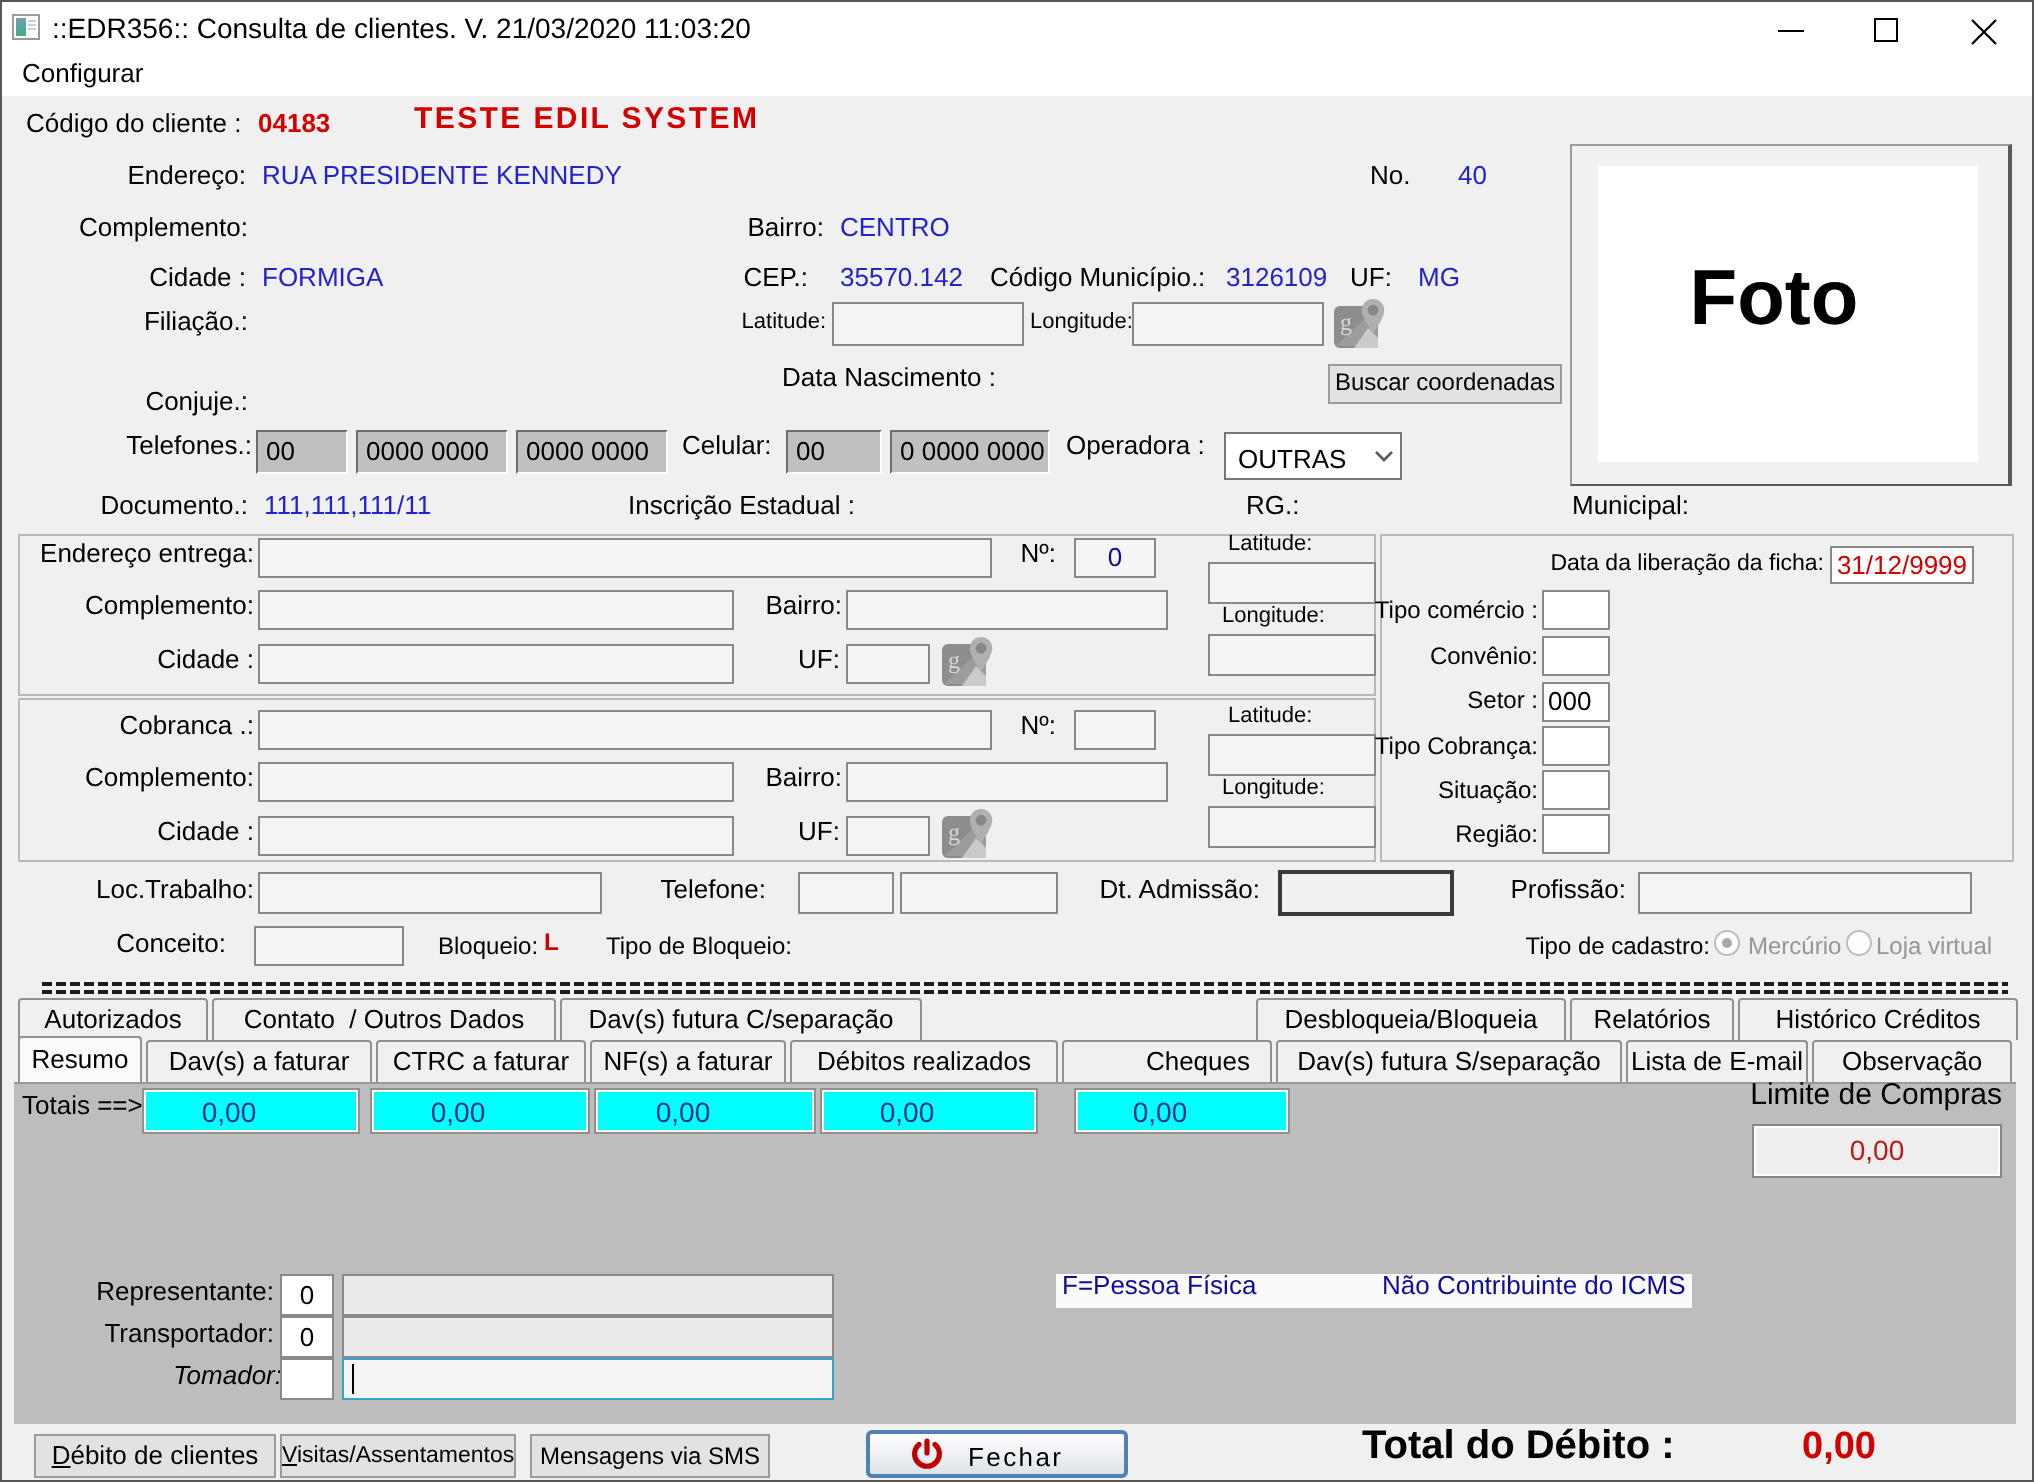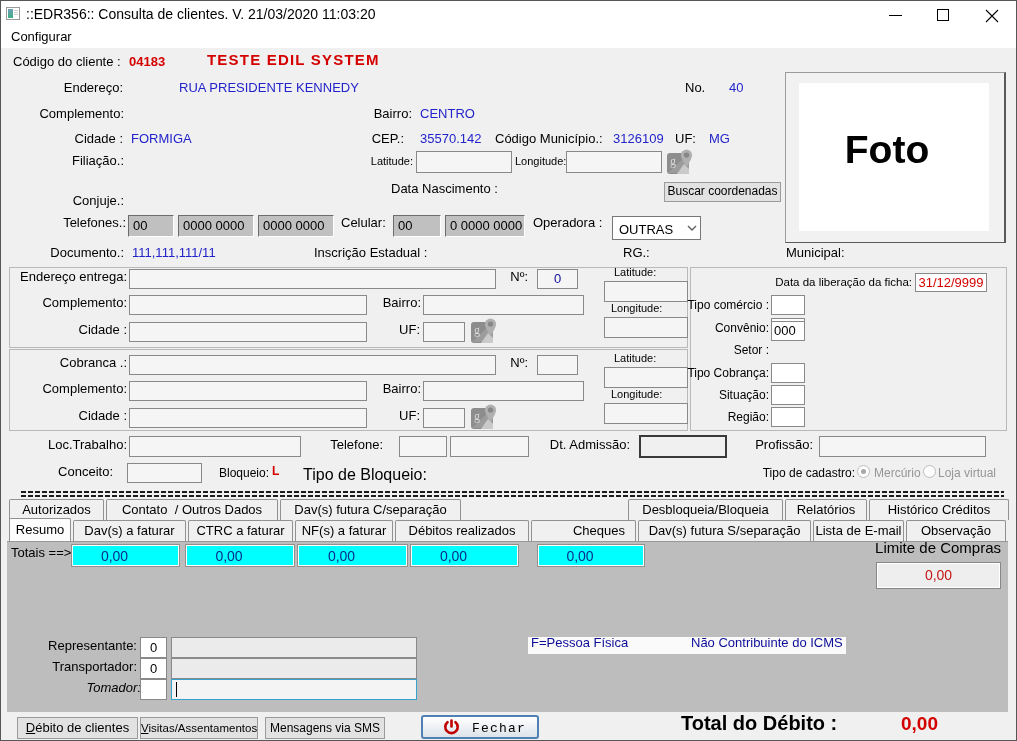--- a/index.html
+++ b/index.html
@@ -48,21 +48,21 @@
   </svg>
 
   <div class="a" style="left:0;top:29px;width:1015px;height:18px;background:#fff;"></div>
   <div class="a" style="left:10px;top:28px;font-size:13px;">Configurar</div>
 
   <div class="l" style="left:12px;top:54px;">Código do cliente :</div>
   <div class="l b red" style="left:128px;top:54px;">04183</div>
   <div class="l b red" style="left:206px;top:52px;font-size:15px;letter-spacing:1.2px;">TESTE EDIL SYSTEM</div>
 
   <div class="l r" style="left:0;top:80px;width:122px;">Endereço:</div>
-  <div class="l blue" style="left:130px;top:80px;margin-left:48px;">RUA PRESIDENTE KENNEDY</div>
+  <div class="l blue" style="left:130px;top:80px;">RUA PRESIDENTE KENNEDY</div>
   <div class="l" style="left:684px;top:80px;">No.</div>
   <div class="l blue" style="left:728px;top:80px;">40</div>
 
   <div class="l r" style="left:0;top:106px;width:123px;">Complemento:</div>
   <div class="l r" style="left:300px;top:106px;width:111px;">Bairro:</div>
   <div class="l blue" style="left:419px;top:106px;">CENTRO</div>
 
   <div class="l r" style="left:0;top:131px;width:122px;">Cidade :</div>
   <div class="l blue" style="left:130px;top:131px;">FORMIGA</div>
   <div class="l r" style="left:300px;top:131px;width:103px;">CEP.:</div>
@@ -170,21 +170,21 @@
   </svg>
 
   <div class="panel" style="left:689px;top:266px;width:317px;height:164px;"></div>
   <div class="l r" style="left:700px;top:274px;width:211px;font-size:11.5px;">Data da liberação da ficha:</div>
   <div class="inp red" style="left:914px;top:272px;width:72px;height:19px;line-height:17px;text-align:center;background:#fff;">31/12/9999</div>
   <div class="l r" style="left:600px;top:297px;width:168px;font-size:12px;">Tipo comércio :</div>
   <div class="inp" style="left:770px;top:294px;width:34px;height:20px;background:#fff;"></div>
   <div class="l r" style="left:600px;top:320px;width:168px;font-size:12px;">Convênio:</div>
   <div class="inp" style="left:770px;top:317px;width:34px;height:20px;background:#fff;"></div>
   <div class="l r" style="left:600px;top:342px;width:168px;font-size:12px;">Setor :</div>
-  <div class="inp" style="left:770px;top:320px;width:34px;height:20px;background:#fff;line-height:18px;padding-left:2px;">000</div>
+  <div class="inp" style="left:770px;top:340px;width:34px;height:20px;background:#fff;line-height:18px;padding-left:2px;">000</div>
   <div class="l r" style="left:600px;top:365px;width:168px;font-size:12px;">Tipo Cobrança:</div>
   <div class="inp" style="left:770px;top:362px;width:34px;height:20px;background:#fff;"></div>
   <div class="l r" style="left:600px;top:387px;width:168px;font-size:12px;">Situação:</div>
   <div class="inp" style="left:770px;top:384px;width:34px;height:20px;background:#fff;"></div>
   <div class="l r" style="left:600px;top:409px;width:168px;font-size:12px;">Região:</div>
   <div class="inp" style="left:770px;top:406px;width:34px;height:20px;background:#fff;"></div>
 
   <div class="l r" style="left:0;top:437px;width:126px;">Loc.Trabalho:</div>
   <div class="inp" style="left:128px;top:435px;width:172px;height:21px;"></div>
   <div class="l r" style="left:300px;top:437px;width:82px;">Telefone:</div>
@@ -192,21 +192,21 @@
   <div class="inp" style="left:449px;top:435px;width:79px;height:21px;"></div>
   <div class="l r" style="left:540px;top:437px;width:89px;">Dt. Admissão:</div>
   <div class="inp" style="left:638px;top:434px;width:88px;height:23px;border:2px solid #3a3a3a;background:#f0f0f0;"></div>
   <div class="l r" style="left:730px;top:437px;width:82px;">Profissão:</div>
   <div class="inp" style="left:818px;top:435px;width:167px;height:21px;"></div>
 
   <div class="l r" style="left:0;top:464px;width:112px;">Conceito:</div>
   <div class="inp" style="left:126px;top:462px;width:75px;height:20px;"></div>
   <div class="a" style="left:218px;top:465px;font-size:12px;">Bloqueio:</div>
   <div class="l b red" style="left:271px;top:463px;font-size:12px;">L</div>
-  <div class="a" style="left:302px;top:465px;font-size:16px;">Tipo de Bloqueio:</div>
+  <div class="a" style="left:302px;top:465px;font-size:12px;">Tipo de Bloqueio:</div>
   <div class="a r" style="left:700px;top:465px;width:154px;font-size:12px;">Tipo de cadastro:</div>
   <div class="a" style="left:856px;top:464px;width:13px;height:13px;border-radius:50%;border:1px solid #bdbdbd;background:#fdfdfd;"></div>
   <div class="a" style="left:860px;top:468px;width:5px;height:5px;border-radius:50%;background:#a8a8a8;"></div>
   <div class="a" style="left:873px;top:465px;font-size:12px;color:#969696;">Mercúrio</div>
   <div class="a" style="left:922px;top:464px;width:13px;height:13px;border-radius:50%;border:1px solid #bdbdbd;background:#fdfdfd;"></div>
   <div class="a" style="left:937px;top:465px;font-size:12px;color:#969696;">Loja virtual</div>
 
   <div class="a" style="left:20px;top:490px;width:983px;height:2px;background:repeating-linear-gradient(90deg,#1c1c1c 0 5px,#f0f0f0 5px 7px);"></div>
   <div class="a" style="left:20px;top:494px;width:983px;height:2px;background:repeating-linear-gradient(90deg,#1c1c1c 0 5px,#f0f0f0 5px 7px);"></div>
 
@@ -250,21 +250,21 @@
 
   <div class="a" style="left:527px;top:636px;width:318px;height:17px;background:#fafafa;"></div>
   <div class="l navy" style="left:530px;top:635px;">F=Pessoa Física</div>
   <div class="l navy" style="left:690px;top:635px;">Não Contribuinte do ICMS</div>
 
   <div class="a" style="left:1px;top:711px;width:1015px;height:29px;background:#f0f0f0;"></div>
   <div class="btn" style="left:16px;top:716px;width:121px;"><u>D</u>ébito de clientes</div>
   <div class="btn" style="left:139px;top:716px;width:118px;font-size:11.5px;"><u>V</u>isitas/Assentamentos</div>
   <div class="btn" style="left:264px;top:716px;width:120px;font-size:12px;">Mensagens via SMS</div>
 
-  <div class="a" style="left:420px;top:714px;width:118px;height:24px;border:2px solid #4f81b5;border-radius:3px;background:linear-gradient(#ffffff,#dde3ea);font-family:Liberation Mono, monospace;">
+  <div class="a" style="left:432px;top:714px;width:131px;height:24px;border:2px solid #4f81b5;border-radius:3px;background:linear-gradient(#ffffff,#dde3ea);">
     <svg class="a" style="left:20px;top:2px;" width="17" height="17" viewBox="0 0 17 17">
       <path d="M8.5 1.5 v6" stroke="#c00000" stroke-width="2.6" stroke-linecap="round"></path>
       <path d="M4.5 3.2 a6.2 6.2 0 1 0 8 0" stroke="#c00000" stroke-width="2.6" fill="none" stroke-linecap="round"></path>
     </svg>
     <div class="a" style="left:49px;top:4px;font-size:13px;letter-spacing:1.2px;">Fechar</div>
   </div>
 
   <div class="l b" style="left:680px;top:715px;font-size:20px;">Total do Débito :</div>
   <div class="l b red" style="left:900px;top:716px;font-size:19px;">0,00</div>
 

